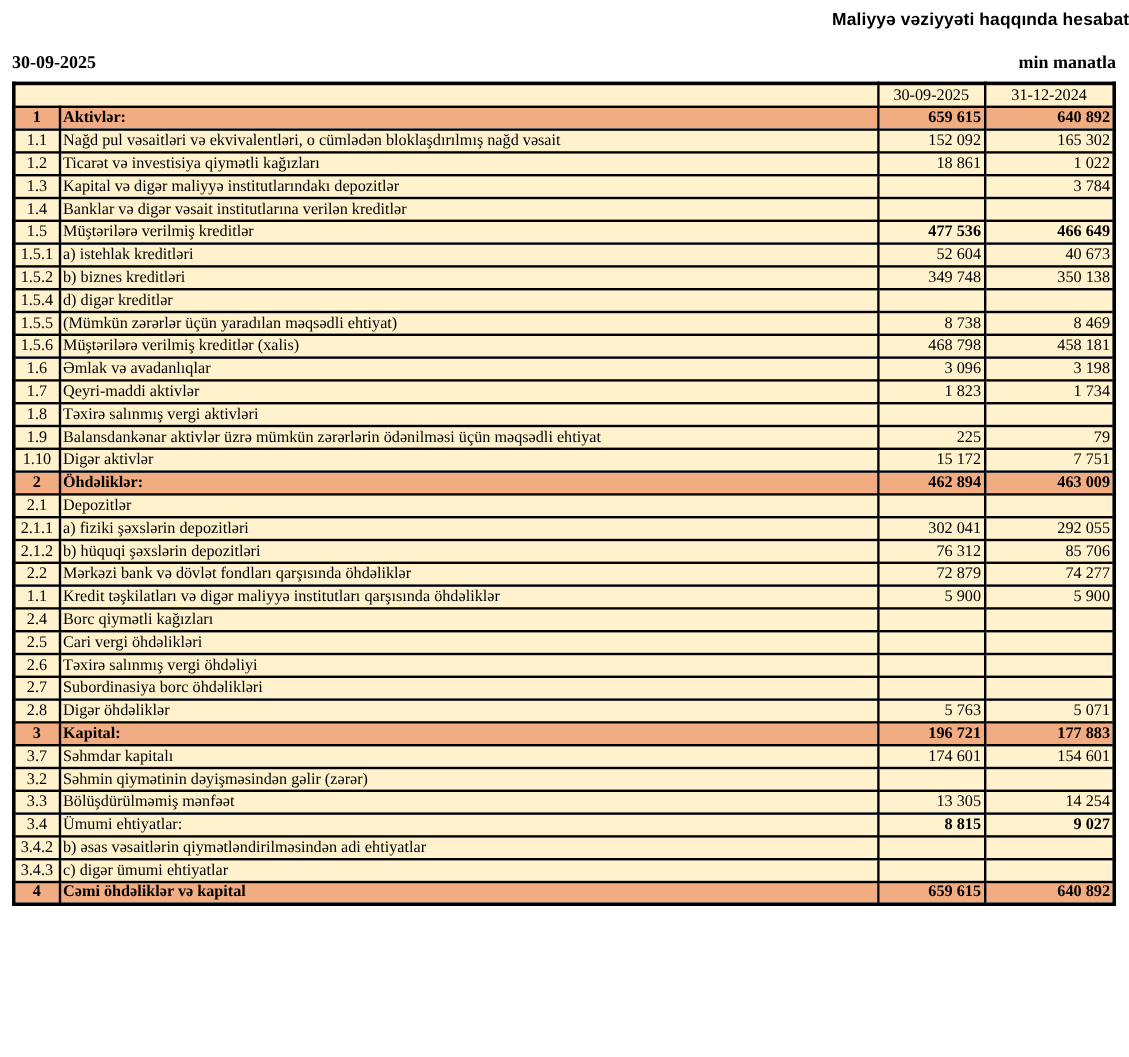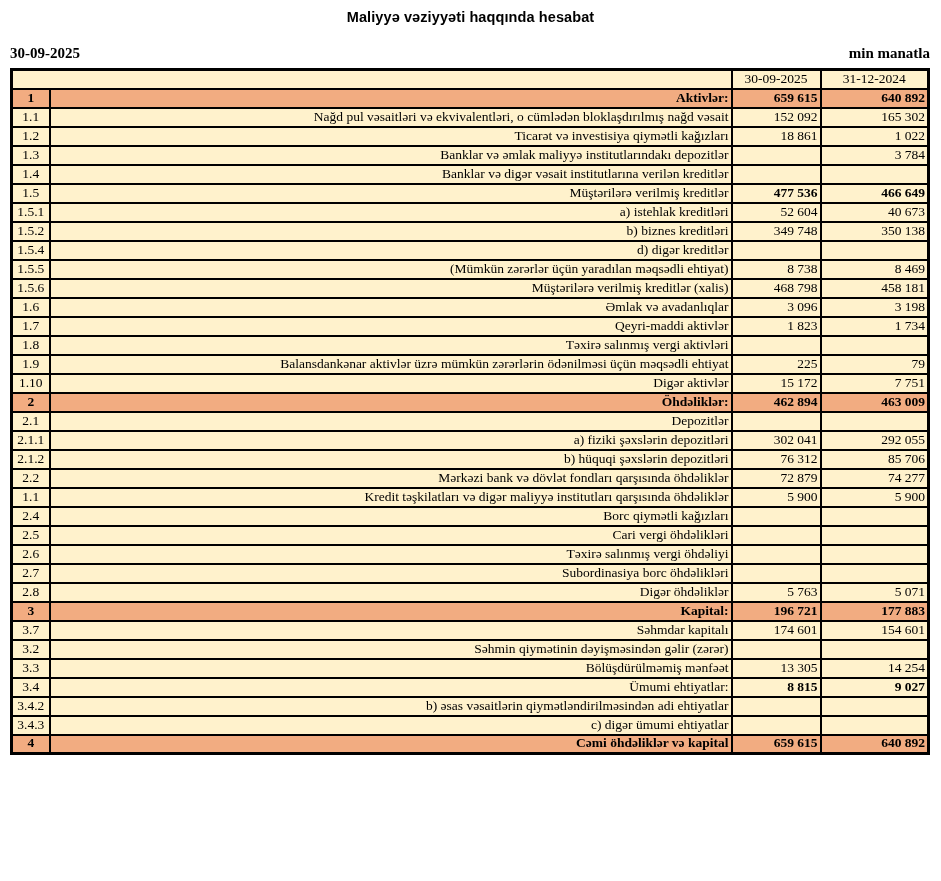--- a/index.html
+++ b/index.html
@@ -6,21 +6,21 @@
   html, body { margin: 0; padding: 0; }
   body {
     width: 941px;
     height: 881px;
     background: #ffffff;
     color: #000000;
     font-family: "Liberation Serif", serif;
     overflow: hidden;
   }
   .page-title {
-    text-align: center;
+    text-align: right;
     font-family: "Liberation Sans", sans-serif;
     font-weight: bold;
     font-size: 14.5px;
     padding-top: 9px;
     letter-spacing: 0.1px;
   }
   .meta-row {
     display: flex;
     justify-content: space-between;
     align-items: flex-end;
@@ -44,21 +44,21 @@
     overflow: hidden;
     white-space: nowrap;
     background: #FFF2CC;
     line-height: 1.1;
   }
   col.c-num  { width: 38px; }
   col.c-val1 { width: 89px; }
   col.c-val2 { width: 108px; }
   thead th { background: #FFC000; text-align: center; font-weight: bold; }
   td.num   { text-align: center; }
-  td.label { text-align: right; padding-left: 4px; }
+  td.label { text-align: left; padding-left: 4px; }
   td.val   { text-align: right; padding-right: 9px; }
   tr.section td { background: #F2AC81; font-weight: bold; }
   tr.totals td.val { font-weight: bold; }
 </style>
 </head>
 <body>
 
 <div class="page-title">Maliyyə vəziyyəti haqqında hesabat</div>
 
 <div class="meta-row">
@@ -94,21 +94,21 @@
     <td class="val">165 302</td>
   </tr>
       <tr>
     <td class="num">1.2</td>
     <td class="label">Ticarət və investisiya qiymətli kağızları</td>
     <td class="val">18 861</td>
     <td class="val">1 022</td>
   </tr>
       <tr>
     <td class="num">1.3</td>
-    <td class="label">Banklar və əmlak maliyyə institutlarındakı depozitlər</td>
+    <td class="label">Kapital və digər maliyyə institutlarındakı depozitlər</td>
     <td class="val"></td>
     <td class="val">3 784</td>
   </tr>
       <tr>
     <td class="num">1.4</td>
     <td class="label">Banklar və digər vəsait institutlarına verilən kreditlər</td>
     <td class="val"></td>
     <td class="val"></td>
   </tr>
       <tr class="totals">

